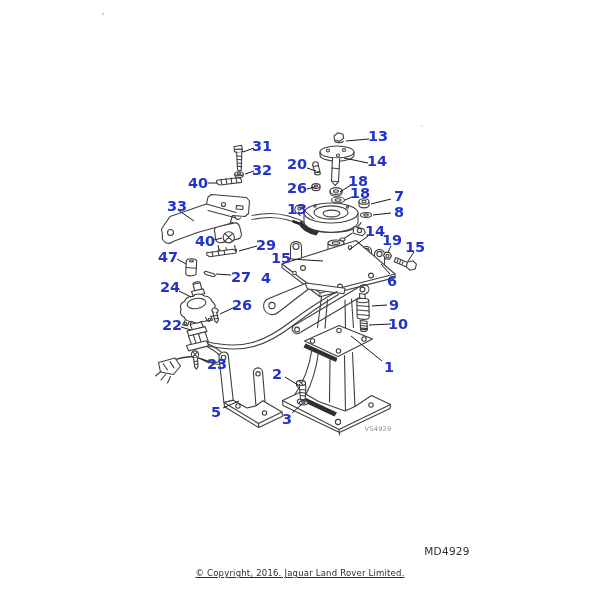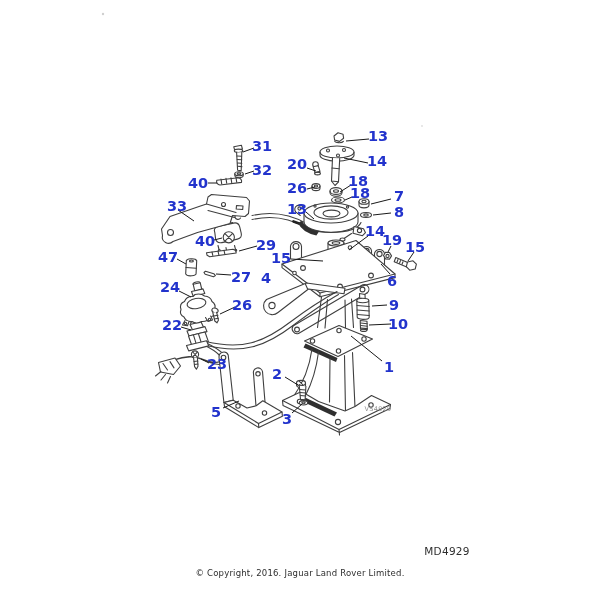--- a/index.html
+++ b/index.html
@@ -19,29 +19,29 @@
   .w{fill:#ffffff;}
   .dk{fill:#2f2f2f;stroke:none;}
   .thick{stroke:#222;stroke-width:2.8;fill:none;}
   .callout{
     position:absolute;transform:translate(-50%,-50%);
     font:bold 14.5px "DejaVu Sans",sans-serif;color:var(--callout-blue);
     white-space:nowrap;line-height:1;
   }
   .vs-code{
     position:absolute;transform:translate(-50%,-50%);
-    font:6.5px "DejaVu Sans",sans-serif;color:var(--watermark-gray);letter-spacing:.3px;
+    font:6.5px "DejaVu Sans",sans-serif;color:var(--watermark-gray);letter-spacing:.3px;margin-top:20px;
   }
   .md-code{
     position:absolute;transform:translate(-50%,-50%);
     font:10.5px "DejaVu Sans",sans-serif;color:var(--text-dark);letter-spacing:.3px;text-align:right;
   }
   .copyright{
     position:absolute;left:0;right:0;top:568px;text-align:center;
-    font:8.5px "DejaVu Sans",sans-serif;color:var(--text-dark);letter-spacing:.2px;
+    font:8.5px "DejaVu Sans",sans-serif;color:var(--text-dark);letter-spacing:.2px;text-decoration:underline;
   }
 </style>
 </head>
 <body>
 
 <div class="stage">
 
   <svg class="artwork-svg" width="600" height="600" viewBox="0 0 600 600">
 
     <g>

